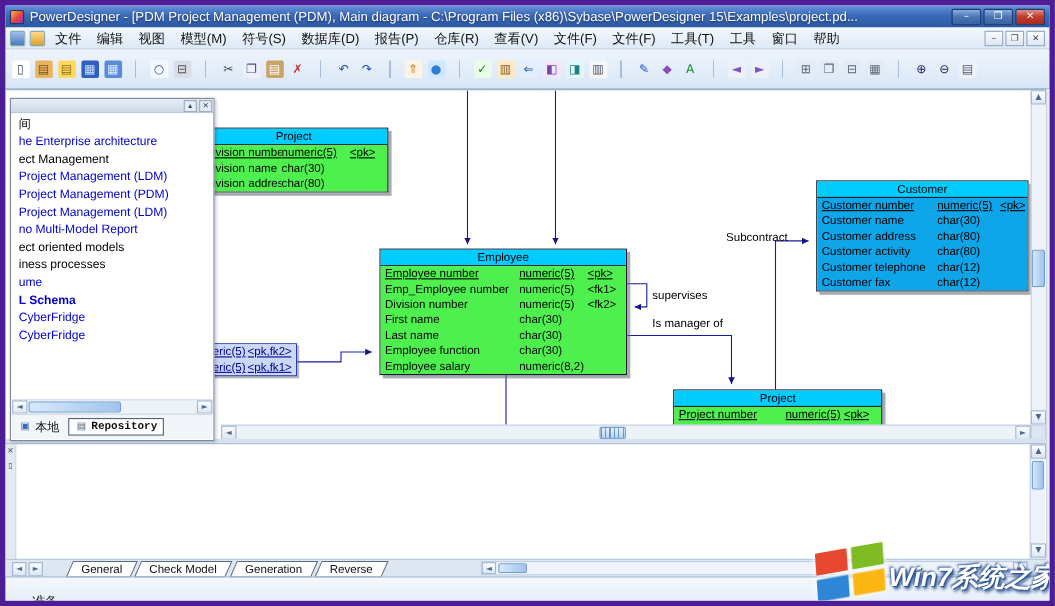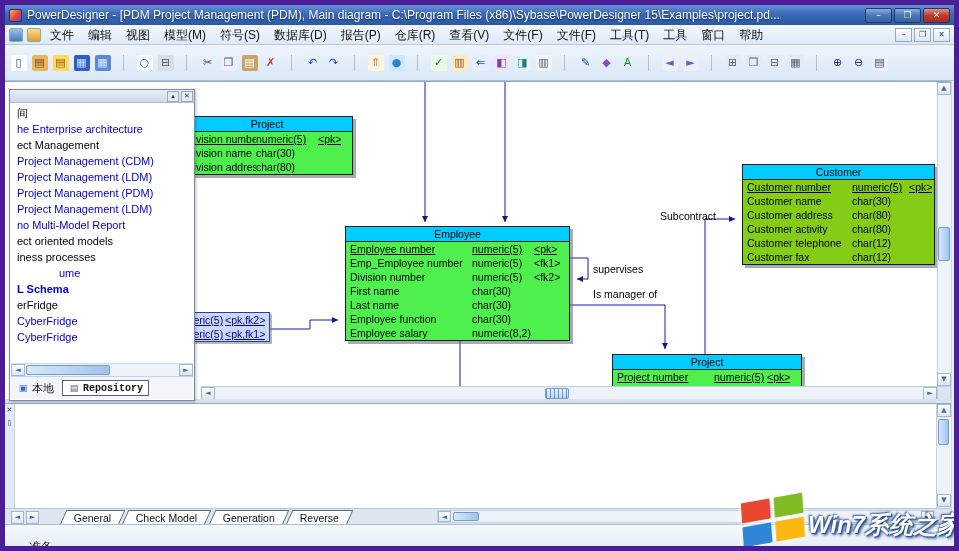--- a/index.html
+++ b/index.html
@@ -35,21 +35,21 @@
 .ptable{position:absolute;border:1px solid #101c28;box-shadow:3px 3px 0 rgba(108,116,126,.6);font-size:10.5px;color:#000}
 .ptable-head{background:#00ccff;border-bottom:1px solid #101c28;text-align:center;height:15px;line-height:15px;white-space:nowrap;overflow:hidden}
 .ptable-body{background:#4ef04e}
 .prow{display:flex;height:14px;line-height:14px;padding:0 4px;white-space:nowrap;overflow:hidden}
 .c-name,.c-type,.c-key{display:inline-block;overflow:hidden;flex:none}
 .t-division{left:176px;top:34px;width:172px}
 .t-division .c-name{width:70px}.t-division .c-type{width:62px}
 .t-employee{left:340px;top:144px;width:225px}
 .t-employee .c-name{width:122px}.t-employee .c-type{width:62px}
 .t-customer{left:737px;top:82px;width:193px}
-.t-customer .ptable-body{background:#84cc16}
+.t-customer .ptable-body{background:#0ea5e9}
 .t-customer .c-name{width:105px}.t-customer .c-type{width:57px}
 .t-project{left:607px;top:272px;width:190px;height:60px}
 .t-project .ptable-body{min-height:44px}
 .t-project .c-name{width:97px}.t-project .c-type{width:53px}
 .t-link{left:30px;top:230px;width:235px;border:1px solid #2a3ab0;color:#000090;box-shadow:2px 2px 0 rgba(108,116,126,.5)}
 .t-link .ptable-body{background:#ccd8f8}
 .t-link .c-name{width:133px}.t-link .c-type{width:52px}
 .dlabel{position:absolute;font-size:10.5px;white-space:nowrap;color:#000}
 .lb-subcontract{left:655px;top:128px}
 .lb-supervises{left:588px;top:181px}
@@ -455,30 +455,28 @@
 
   <div class="browser">
     <div class="b-grip">
       <span class="b-gbtn">▴</span>
       <span class="b-gbtn">✕</span>
     </div>
     <div class="b-tree">
       <div class="titem" style="color: rgb(0, 0, 0);">间</div>
         <div class="titem" style="color: rgb(0, 0, 205);">he Enterprise architecture</div>
         <div class="titem" style="color: rgb(0, 0, 0);">ect Management</div>
-        <div class="titem" style="color: rgb(0, 0, 205);">Project Management (CDM)</div>
         <div class="titem" style="color: rgb(0, 0, 205);">Project Management (LDM)</div>
         <div class="titem" style="color: rgb(0, 0, 205);">Project Management (PDM)</div>
         <div class="titem" style="color: rgb(0, 0, 205);">Project Management (LDM)</div>
         <div class="titem" style="color: rgb(0, 0, 205);">no Multi-Model Report</div>
         <div class="titem" style="color: rgb(0, 0, 0);">ect oriented models</div>
         <div class="titem" style="color: rgb(0, 0, 0);">iness processes</div>
-        <div class="titem" style="color: rgb(0, 0, 205); margin-left: 42px;">ume</div>
+        <div class="titem" style="color: rgb(0, 0, 205);">ume</div>
         <div class="titem" style="color: rgb(0, 0, 205); font-weight: bold;">L Schema</div>
-        <div class="titem" style="color: rgb(0, 0, 0);">erFridge</div>
         <div class="titem" style="color: rgb(0, 0, 205);">CyberFridge</div>
         <div class="titem" style="color: rgb(0, 0, 205);">CyberFridge</div>
     </div>
     <div class="b-hscroll">
       <span class="sb-btn" id="bh-left">◄</span>
       <span class="sb-thumb" id="bh-thumb"></span>
       <span class="sb-btn" id="bh-right">►</span>
     </div>
     <div class="b-tabs">
       <span class="b-tab">

